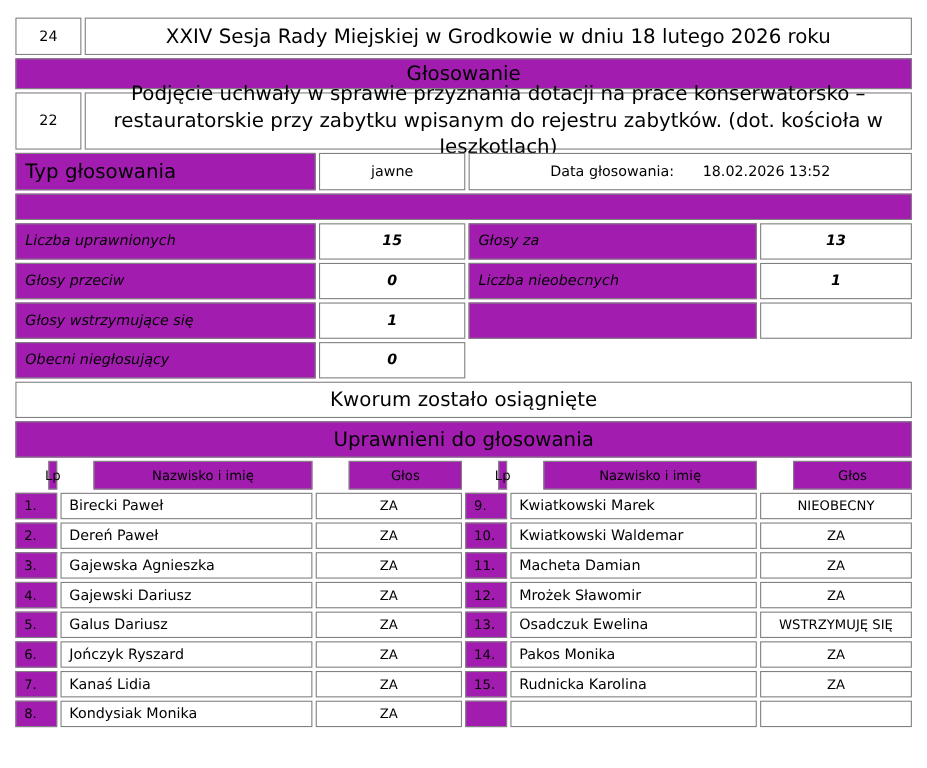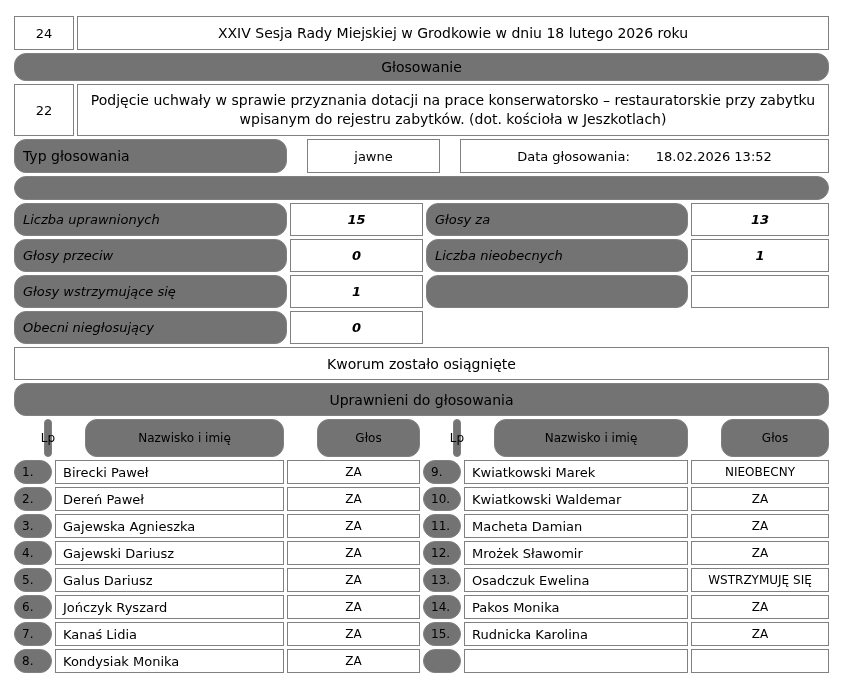--- a/index.html
+++ b/index.html
@@ -16,46 +16,46 @@
     background: #ffffff;
   }
   .doc {
     width: 815px;
     margin: 16px 14px 0 14px;
     display: flex;
     flex-direction: column;
     gap: 3px;
   }
   .row2 { display: grid; grid-template-columns: 60px 1fr; gap: 3px; }
-  .row3 { display: grid; grid-template-columns: 273px 133px 1fr; gap: 20px; }
+  .row3 { display: grid; grid-template-columns: 273px 133px 1fr; gap: 3px; }
   .grid4 { display: grid; grid-template-columns: 273px 133px 262px 1fr; gap: 3px; font-style: italic; }
   .grid6 { display: grid; grid-template-columns: 38px 229px 133px 38px 1fr 138px; gap: 3px; }
 
   .cell {
     box-sizing: border-box;
     border: 1px solid #808080;
     background: #ffffff;
     display: flex;
     align-items: center;
     font-size: 13px;
     min-height: 24px;
   }
-  .gray { background: #737373; border-radius: 12px; }
+  .gray { background: #a21caf; }
   .center { justify-content: center; text-align: center; }
   .padl { padding-left: 8px; }
   .bold { font-weight: bold; text-align: right; }
-  .fs14 { font-size: 14px; text-align: center; }
+  .fs14 { font-size: 18px; text-align: center; }
   .fs12 { font-size: 12px; }
 
   .h34 { height: 34px; }
   .h28 { height: 28px; }
   .h52 { height: 52px; }
   .h22 { height: 22px; }
   .h33 { height: 33px; }
-  .h26 { height: 38px; margin-left: 30px; }
+  .h26 { height: 26px; margin-left: 30px; }
   .h24 { height: 24px; }
 
   .item-title-cell { line-height: 1.35; padding: 3px 10px; }
   .date-cell span + span { margin-left: 26px; }
   .name-cell { padding-left: 7px; }
   .lp-cell { padding-left: 7px; }
 </style>
 </head>
 <body>
 

